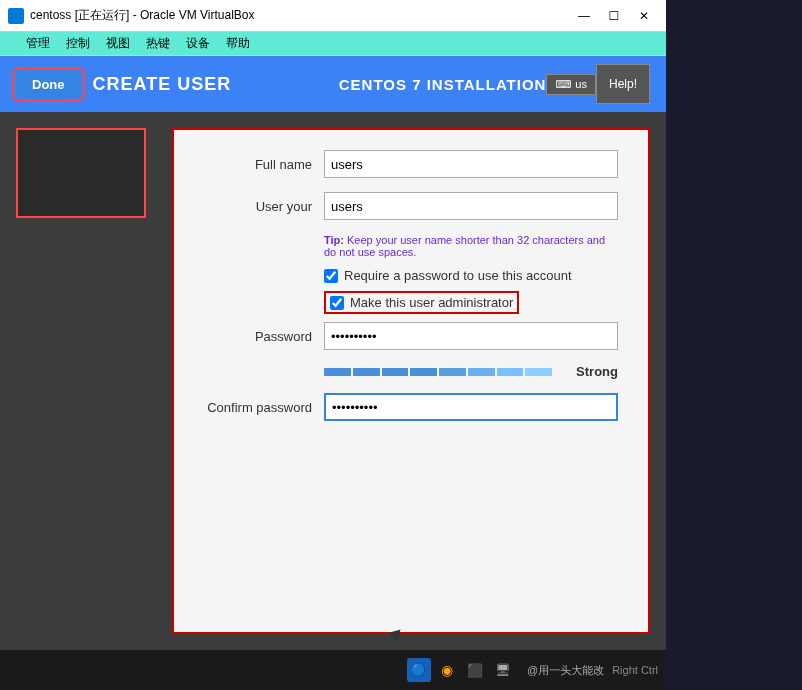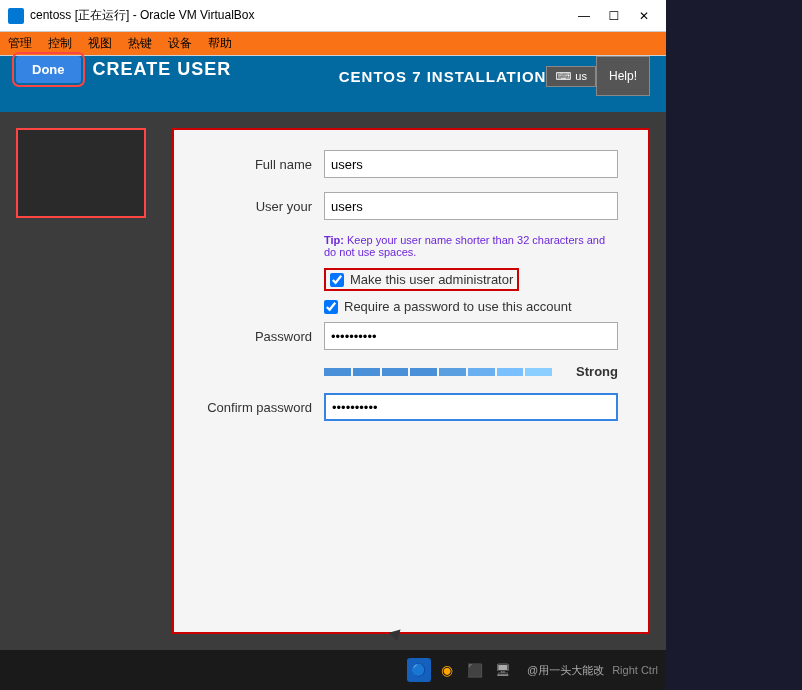--- a/index.html
+++ b/index.html
@@ -59,25 +59,25 @@
       background: transparent;
       cursor: pointer;
       font-size: 12px;
       display: flex;
       align-items: center;
       justify-content: center;
     }
 
     
     .menu-bar {
-      background: #f97316;
+      background: #5eead4;
       height: 24px;
       display: flex;
       align-items: center;
-      padding: 0 0;
+      padding: 0 18px;
       border-bottom: 1px solid #d0d0d0;
       flex-shrink: 0;
     }
 
     .menu-item {
       padding: 2px 8px;
       font-size: 12px;
       cursor: pointer;
       color: #000;
     }
@@ -86,24 +86,24 @@
     .main-content {
       flex: 1;
       background: #3c3c3c;
       display: flex;
       flex-direction: column;
       position: relative;
     }
 
     
     .installer-header {
-      background: #0369a1;
+      background: #3b82f6;
       height: 56px;
       display: flex;
-      align-items: flex-start;
+      align-items: center;
       justify-content: space-between;
       padding: 0 16px;
       flex-shrink: 0;
     }
 
     .header-left {
       display: flex;
       align-items: center;
       gap: 12px;
     }
@@ -440,31 +440,31 @@
         <div class="tip-row">
           <div class="tip-spacer"></div>
           <span class="tip-text">
             <strong>Tip:</strong>
             <span>Keep your user name shorter than 32 characters and do not use spaces.</span>
           </span>
         </div>
 
         <div class="checkbox-row">
           <div class="checkbox-spacer"></div>
+          <label class="checkbox-label">
+            <input class="checkbox-input" type="checkbox" checked="" style="">
+            <span>Require a password to use this account</span>
+          </label>
+        </div>
+
+        <div class="checkbox-row">
+          <div class="checkbox-spacer"></div>
           <label class="checkbox-label checkbox-admin">
             <input class="checkbox-input" type="checkbox" checked="" style="">
             <span>Make this user administrator</span>
-          </label>
-        </div>
-
-        <div class="checkbox-row">
-          <div class="checkbox-spacer"></div>
-          <label class="checkbox-label">
-            <input class="checkbox-input" type="checkbox" checked="" style="">
-            <span>Require a password to use this account</span>
           </label>
         </div>
 
         <div class="form-row">
           <span class="form-label">Password</span>
           <input class="form-input" type="password" value="••••••••••" style="">
         </div>
 
         <div class="strength-row">
           <div class="strength-spacer"></div>

